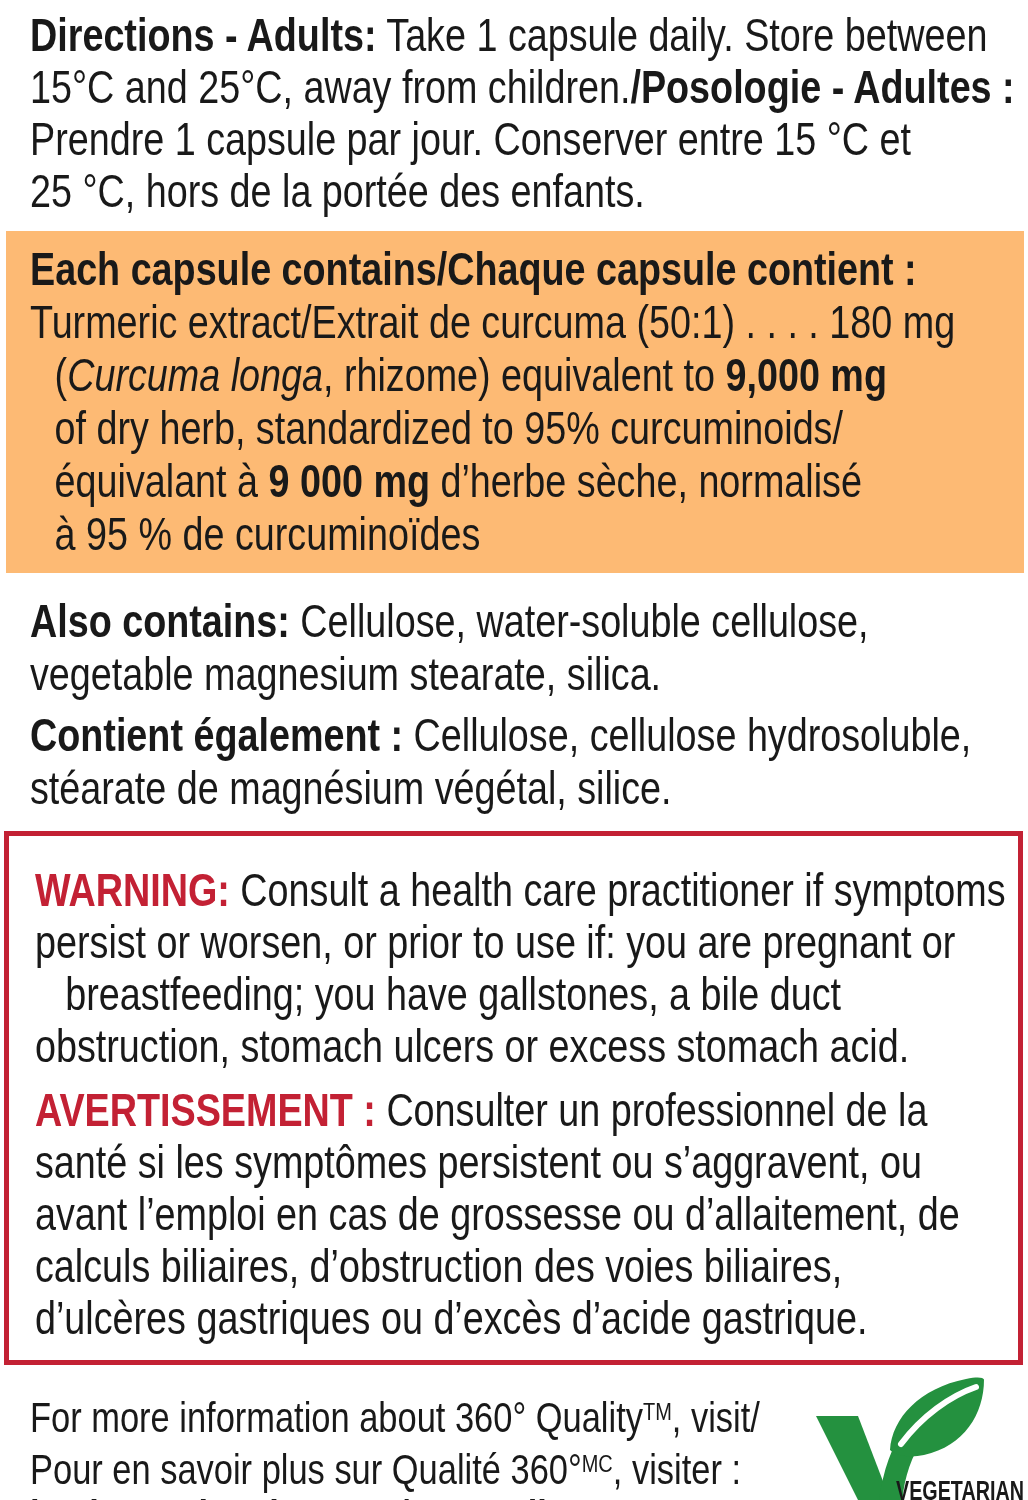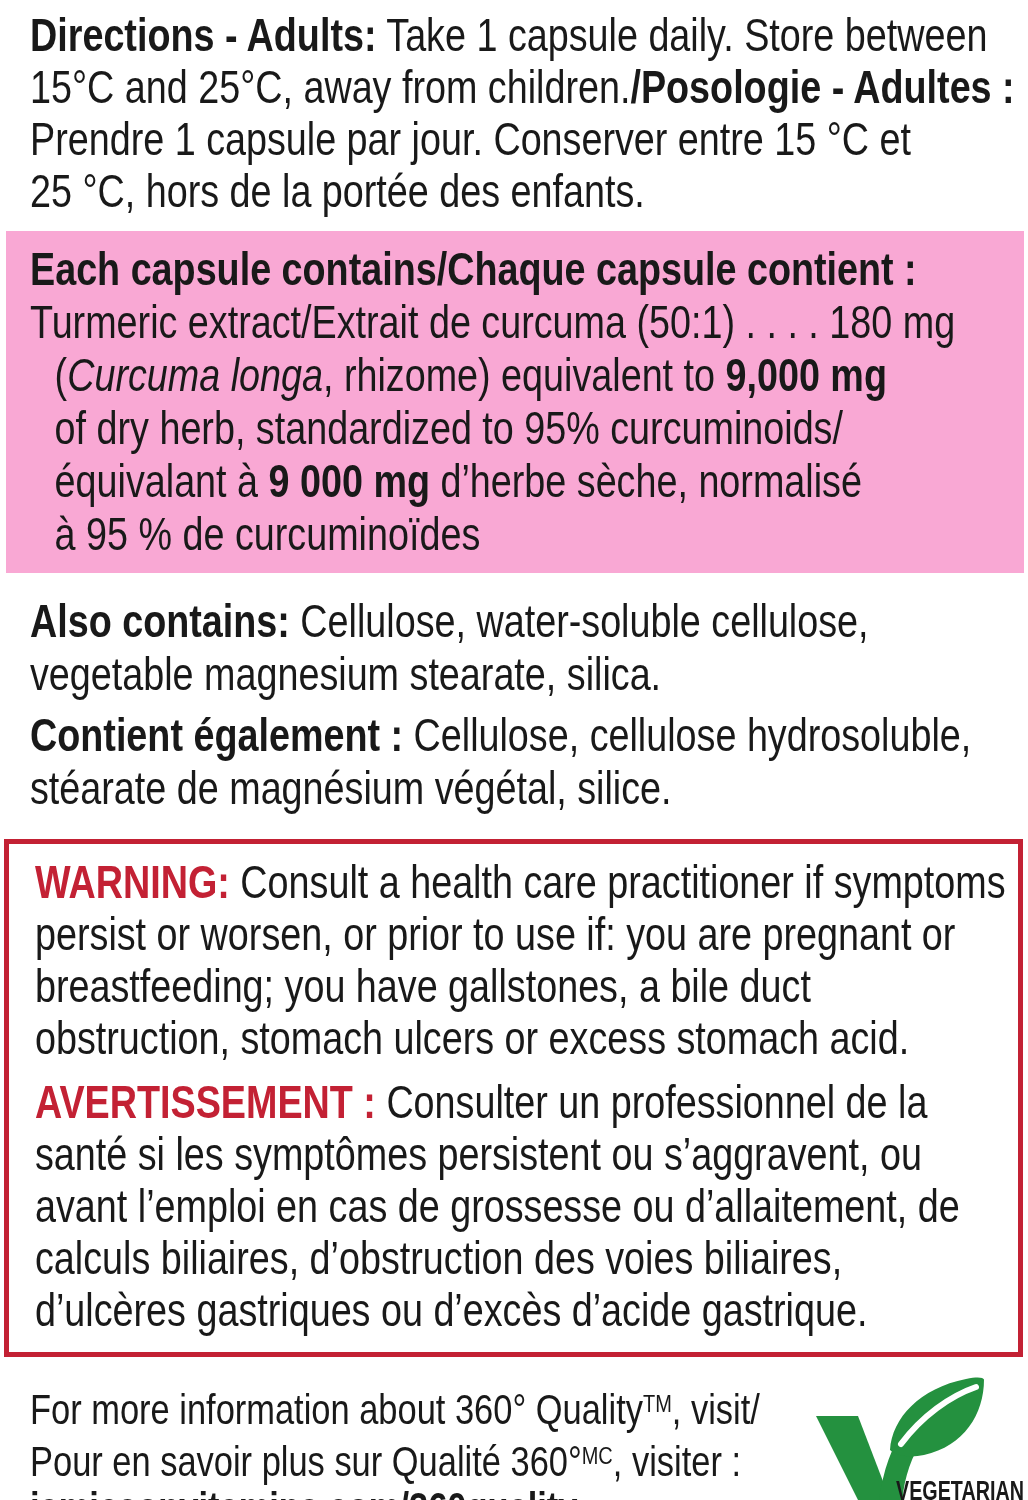--- a/index.html
+++ b/index.html
@@ -14,38 +14,39 @@
   
   .cond{transform:scaleX(0.82);transform-origin:0 0;}
   .line{white-space:nowrap;font-size:46px;line-height:52px;}
   .b{font-weight:700;}
   .i{font-style:italic;}
   .r{color:#c32134;font-weight:700;}
 
   .s-directions{margin:9px 0 0 30px;}
 
   .s-panel{
-    background:#f9a8d4;
+    background:#fdba74;
     margin:14px 0 0 6px;
     width:1018px;
     box-sizing:border-box;
     padding:12px 0 12px 24px;
   }
   .s-panel .line{line-height:53px;}
   .indent{margin-left:30px;}
 
   .s-also{margin:22px 0 0 30px;}
   .s-also .line{line-height:53px;}
   .para-gap{margin-top:8px;}
 
   .s-warn{
-    margin:24px 5px 0 4px;
+    margin:16px 5px 0 4px;
     border:5px solid #c32134;
     box-sizing:border-box;
-    padding:12px 0 16px 26px;
+    padding:28px 0 16px 26px;
+    text-align:right;
   }
   .s-warn .line{line-height:52px;}
   .warn-fr{margin-top:12px;}
 
   .s-footer{margin:24px 0 0 30px;}
   .s-footer .line{font-size:42px;line-height:46px;}
   .sup{font-size:0.58em;vertical-align:0.5em;}
 
   .veg-badge{
     position:absolute;

